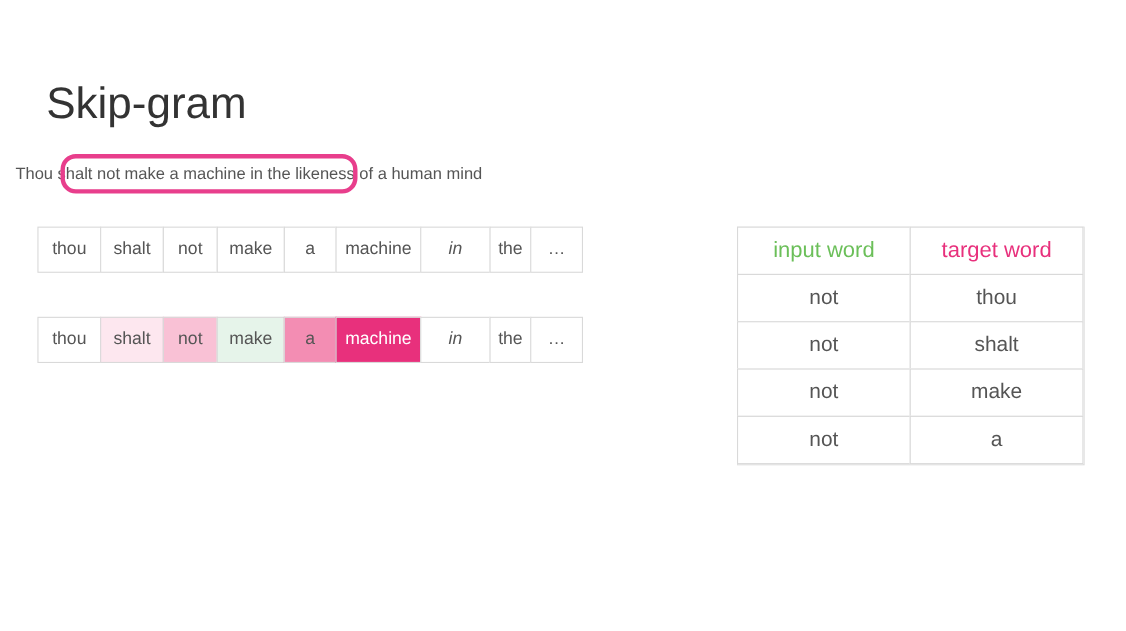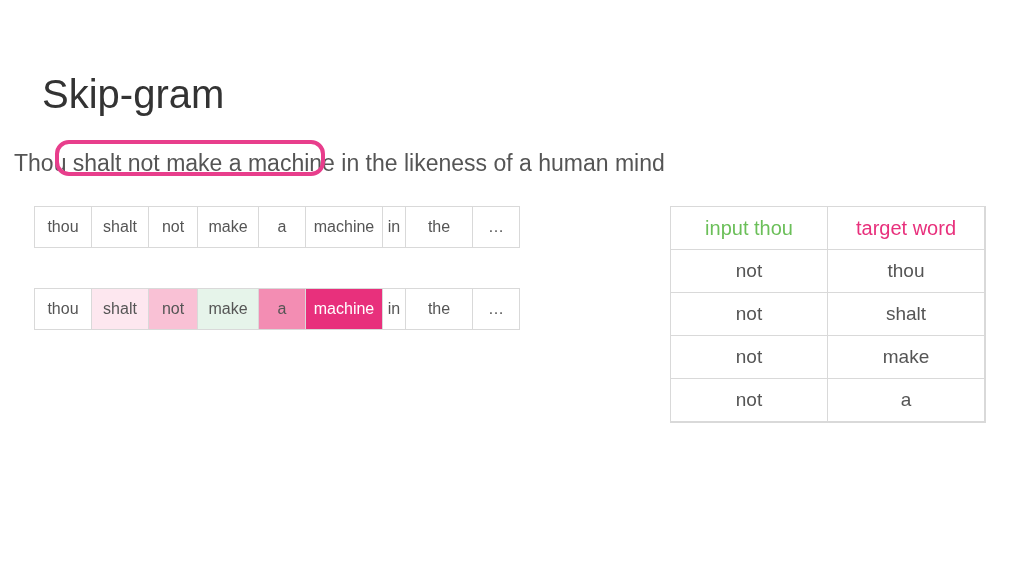--- a/index.html
+++ b/index.html
@@ -20,21 +20,21 @@
     font-size: 40px;
     font-weight: 400;
     color: #333;
     letter-spacing: 0px;
     margin-top: 20px;
   }
   .sentence {
     position: absolute;
     left: 14px;
     top: 150px;
-    font-size: 23px;
+    font-size: 15px;
     color: #555;
     white-space: nowrap;
   }
   .highlight-box {
     position: absolute;
     left: 55px;
     top: 140px;
     width: 270px;
     height: 36px;
     border: 4px solid #e83e8c;
@@ -58,22 +58,22 @@
     margin-left: -1px;
     background: #fff;
   }
   .cell:first-child { margin-left: 0; }
   .w-thou { width: 58px; }
   .w-shalt { width: 58px; }
   .w-not { width: 50px; }
   .w-make { width: 62px; }
   .w-a { width: 48px; }
   .w-machine { width: 78px; }
-  .w-in { width: 24px; }
-  .w-the { width: 68px; }
+  .w-in { width: 64px; font-style: italic; }
+  .w-the { width: 38px; }
   .w-ell { width: 48px; }
   .bg-pink0 { background: #fde7ef; }
   .bg-pink1 { background: #f9c1d5; }
   .bg-green { background: #e6f4ea; }
   .bg-pink2 { background: #f38db3; }
   .bg-pink3 { background: #e8307c; color: #fff; }
   .pair-table {
     position: absolute;
     right: 38px;
     top: 206px;
@@ -121,21 +121,21 @@
     <div class="cell w-make bg-green">make</div>
     <div class="cell w-a bg-pink2">a</div>
     <div class="cell w-machine bg-pink3">machine</div>
     <div class="cell w-in ">in</div>
     <div class="cell w-the ">the</div>
     <div class="cell w-ell ">…</div>
   </div>
 
 <div class="pair-table">
   <div class="pair-row">
-    <div class="pair-cell hdr-input">input thou</div>
+    <div class="pair-cell hdr-input">input word</div>
     <div class="pair-cell hdr-target">target word</div>
   </div>
   <div id="pair-rows">
       <div class="pair-row">
         <div class="pair-cell">not</div>
         <div class="pair-cell">thou</div>
       </div>
       <div class="pair-row">
         <div class="pair-cell">not</div>
         <div class="pair-cell">shalt</div>

